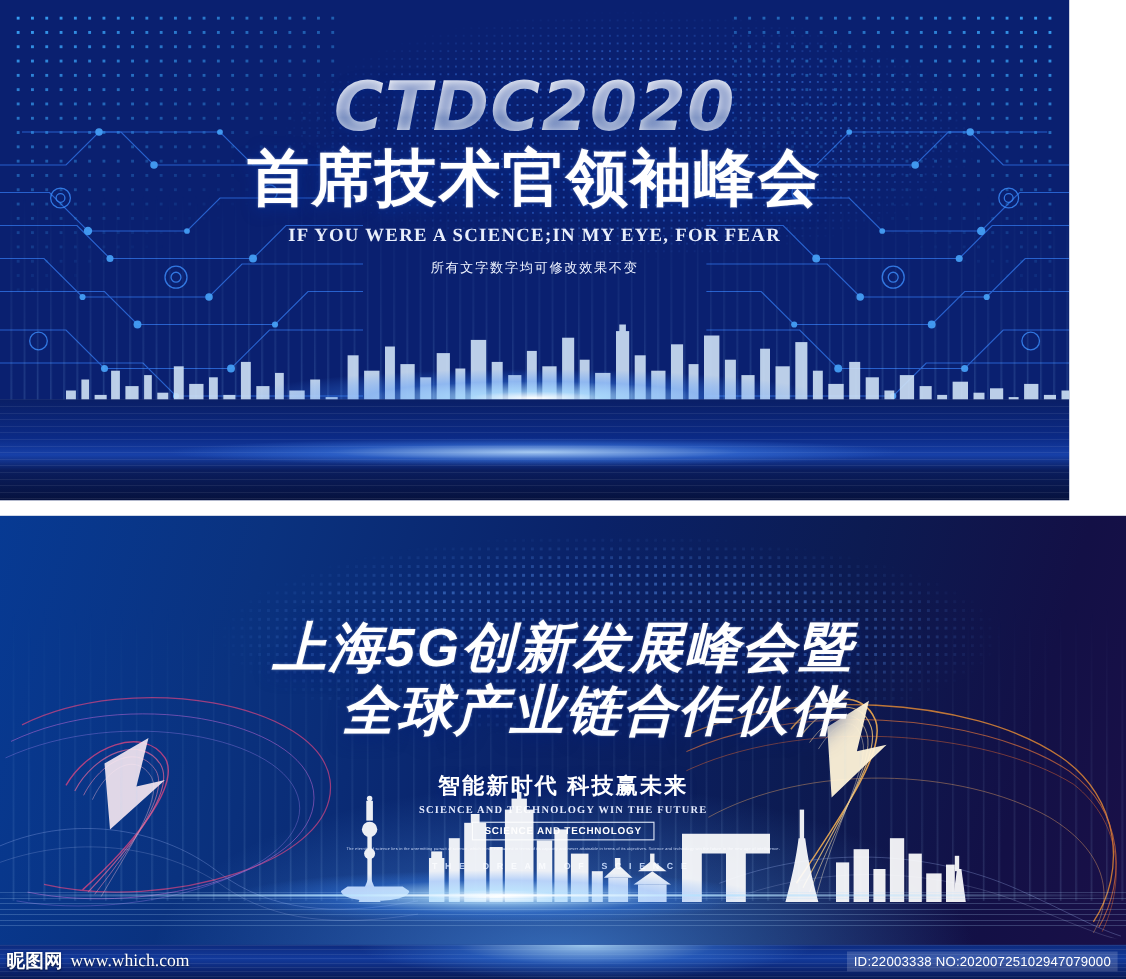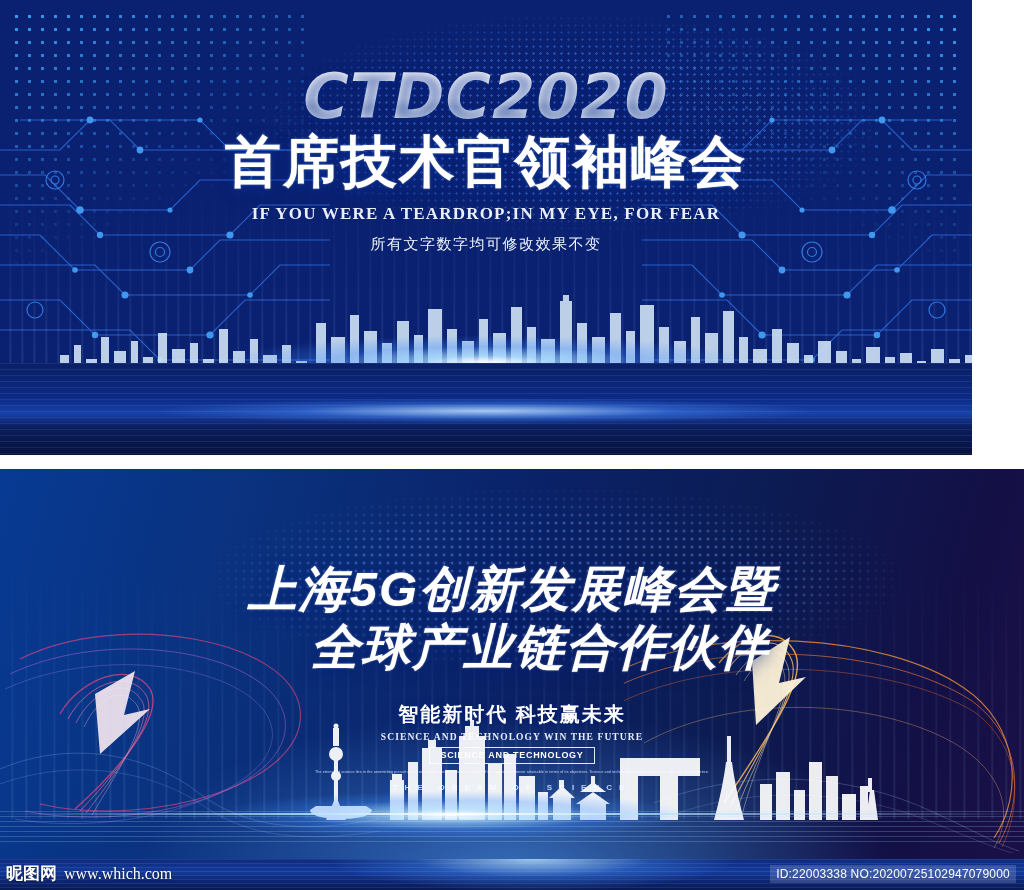--- a/index.html
+++ b/index.html
@@ -82,21 +82,21 @@
   }
   .t-cn{
     margin-top:4px;
     font-size:56px;font-weight:bold;color:#ffffff;letter-spacing:2px;line-height:1.08;
     text-shadow:0 3px 14px rgba(0,50,160,.65), 0 0 2px rgba(255,255,255,.6);
   }
   .t-en{
     margin-top:12px;font-size:17px;letter-spacing:1.2px;color:#e8eefc;
     font-family:"Liberation Serif","DejaVu Serif",serif;font-weight:bold;
   }
-  .t-note{margin-top:11px;font-size:15px;color:#eef3ff;letter-spacing:1.5px;}
+  .t-note{margin-top:11px;font-size:12px;color:#eef3ff;letter-spacing:1.5px;}
 
   
   .gap{position:absolute;left:0;top:455px;width:1024px;height:14px;background:#ffffff;}
 
   
   .poster2{
     position:absolute;left:0;top:469px;width:1024px;height:390px;overflow:hidden;
     background:
       radial-gradient(ellipse 520px 220px at 50% 103%, rgba(90,170,255,.55) 0%, rgba(20,60,170,0) 72%),
       linear-gradient(105deg,#073a93 0%,#0a327f 22%,#0a2268 48%,#0c1b52 70%,#131046 88%,#1a1048 100%);
@@ -315,21 +315,21 @@
       </g>
     </svg>
 
     <div class="horizonglow"></div>
     <div class="horizonline"></div>
     <div class="p1bands"></div>
 
     <div class="p1text">
       <div class="t-ctdc">CTDC2020</div>
       <div class="t-cn">首席技术官领袖峰会</div>
-      <div class="t-en">IF YOU WERE A TEARDROP;IN MY EYE,  FOR FEAR</div>
+      <div class="t-en">IF YOU WERE A SCIENCE;IN MY EYE,  FOR FEAR</div>
       <div class="t-note">所有文字数字均可修改效果不变</div>
     </div>
   </div>
 
   <div class="gap"></div>
 
   <div class="poster2">
     <div class="p2map"></div>
 
     <svg style="position:absolute;left:0;bottom:10px;width:380px;height:230px;" viewBox="0 0 380 230">

